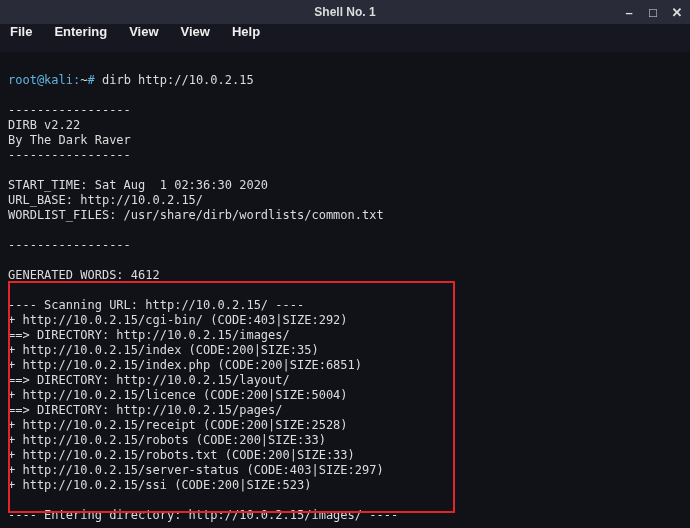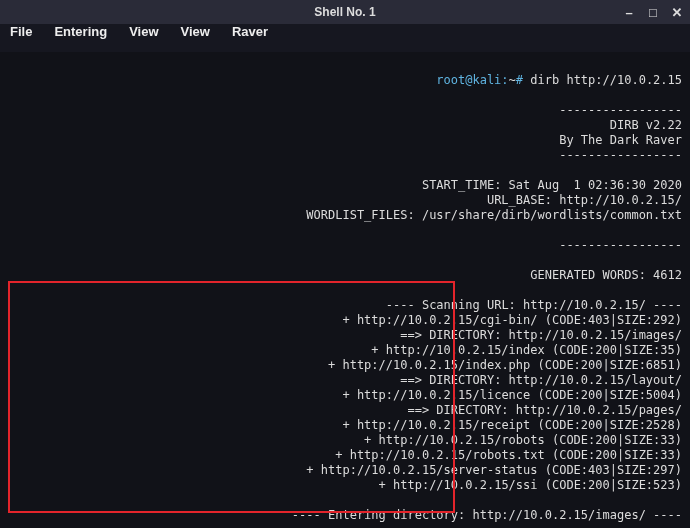--- a/index.html
+++ b/index.html
@@ -53,21 +53,20 @@
   .menu-item { cursor: pointer; }
   .terminal {
     background: #111218;
     padding: 6px 8px 4px 8px;
     white-space: pre;
     line-height: 1.25;
     font-size: 12px;
     color: #dcdcdc;
     height: calc(100% - 52px);
     overflow: hidden;
-    text-align: right;
   }
   .prompt .user { color: #5fb3e0; }
   .prompt .path { color: #dcdcdc; }
   .prompt .sym { color: #5fb3e0; }
   .prompt .cmd { color: #dcdcdc; }
   .red-box {
     position: absolute;
     border: 2px solid #e3242b;
     left: 8px;
     top: 281px;
@@ -86,21 +85,21 @@
     <span class="win-ctrl">□</span>
     <span class="win-ctrl">✕</span>
   </div>
 </div>
 
 <div class="menubar">
   <span class="menu-item">File</span>
   <span class="menu-item">Entering</span>
   <span class="menu-item">View</span>
   <span class="menu-item">View</span>
-  <span class="menu-item">Raver</span>
+  <span class="menu-item">Help</span>
 </div>
 
 <div class="terminal">
 <span class="prompt"><span class="user">root@kali</span><span class="sym">:</span><span class="path">~</span><span class="sym">#</span> <span class="cmd">dirb http://10.0.2.15</span></span>
 
 <span>-----------------</span>
 <span>DIRB v2.22</span>
 <span>By The Dark Raver</span>
 <span>-----------------</span>
 

